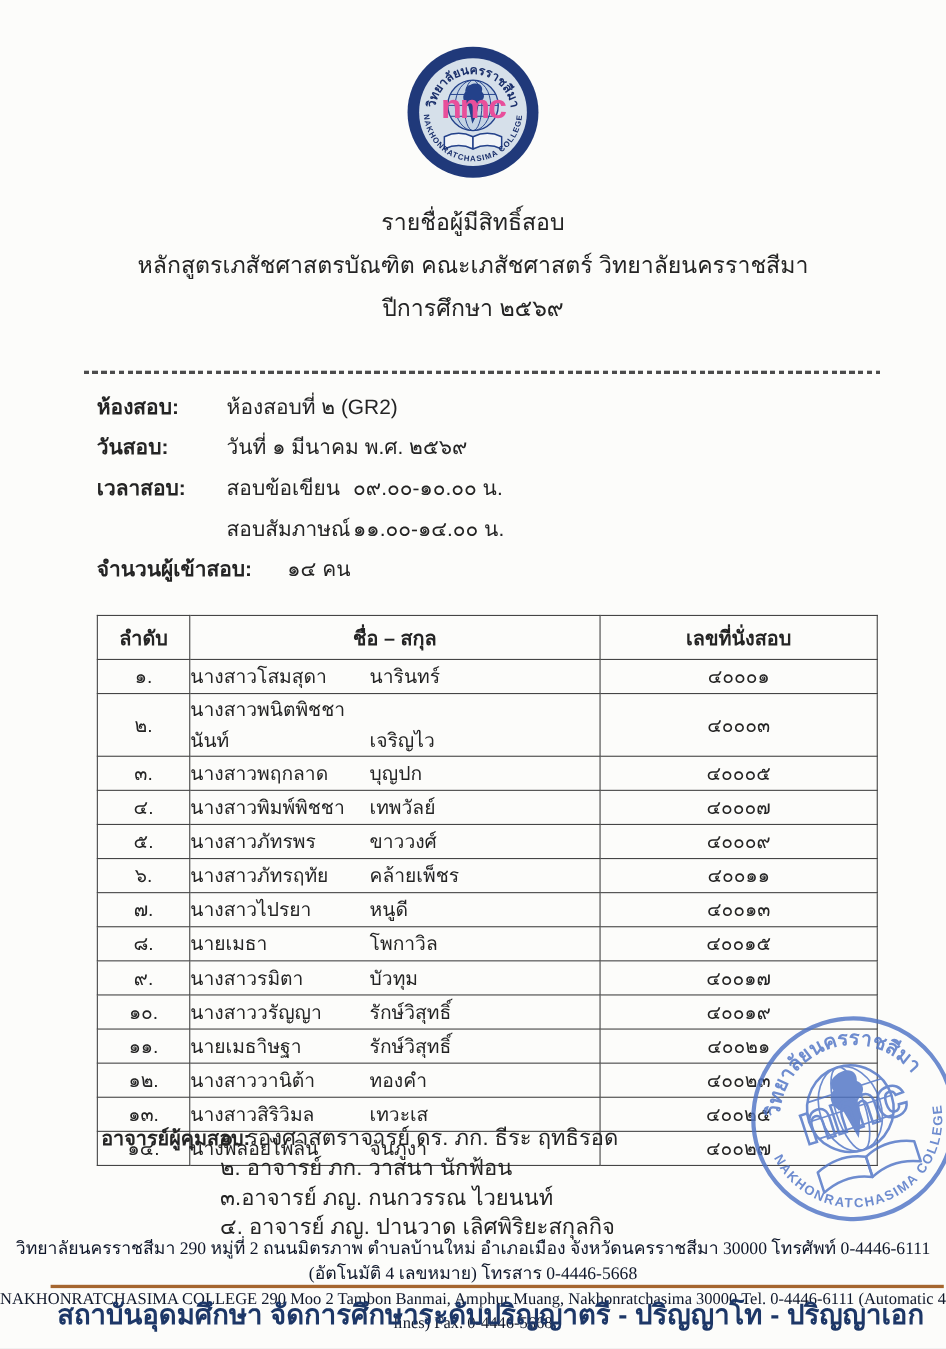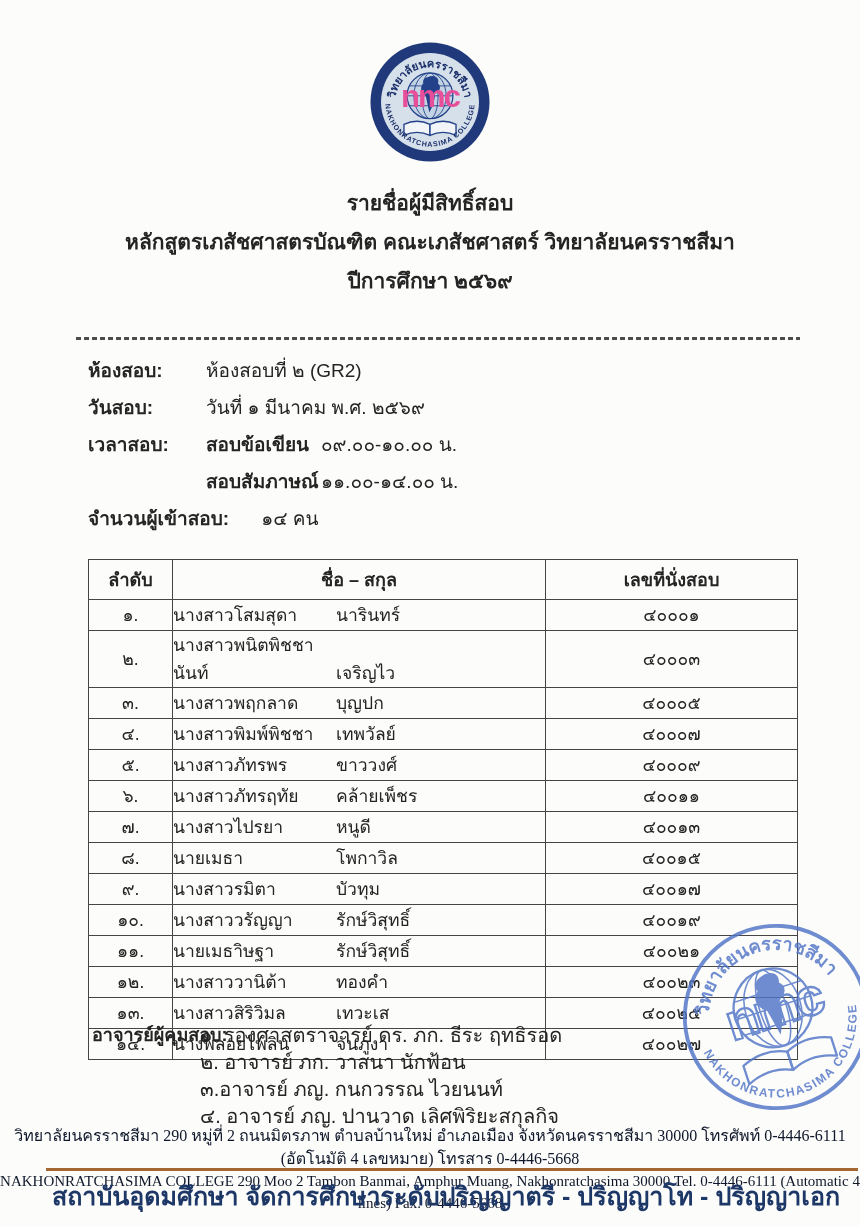--- a/index.html
+++ b/index.html
@@ -6,31 +6,31 @@
   .page{
     position:relative;width:860px;height:1226px;margin:0 auto;
     background:#fcfcfa;overflow:hidden;
     font-family:"Liberation Sans","DejaVu Sans",sans-serif;
     color:#242424;
   }
   
   .logo{position:absolute;top:40px;left:50%;transform:translateX(-50%);width:124px;height:124px;}
   
   .titles{position:absolute;top:183px;left:0;width:100%;text-align:center;}
-  .titles div{font-size:21px;line-height:39px;font-weight:700;}
+  .titles div{font-size:21px;line-height:39px;font-weight:400;}
   
   .dashed-sep{
     position:absolute;top:337px;left:76px;width:724px;height:3px;
     background:repeating-linear-gradient(90deg,#4c4c4c 0 5px,transparent 5px 8px);
   }
   
   .details{position:absolute;top:352px;left:88px;width:600px;font-size:19px;}
   .details .drow{display:flex;align-items:baseline;height:37px;line-height:37px;}
   .details .dlabel{font-weight:bold;width:118px;flex:0 0 118px;}
-  .details .dsub{font-weight:bold;width:115px;flex:0 0 115px;}
+  .details .dsub{font-weight:normal;width:115px;flex:0 0 115px;}
   .details .dval{font-weight:normal;}
   .details .count-row .dlabel-wide{font-weight:bold;margin-right:32px;width:auto;}
   
   table.exam{
     position:absolute;top:527px;left:88px;width:709px;
     border-collapse:collapse;table-layout:fixed;
     font-size:17.5px;
     margin-top:32px;
   }
   table.exam th,table.exam td{border:1.6px solid #454545;padding:0;}

